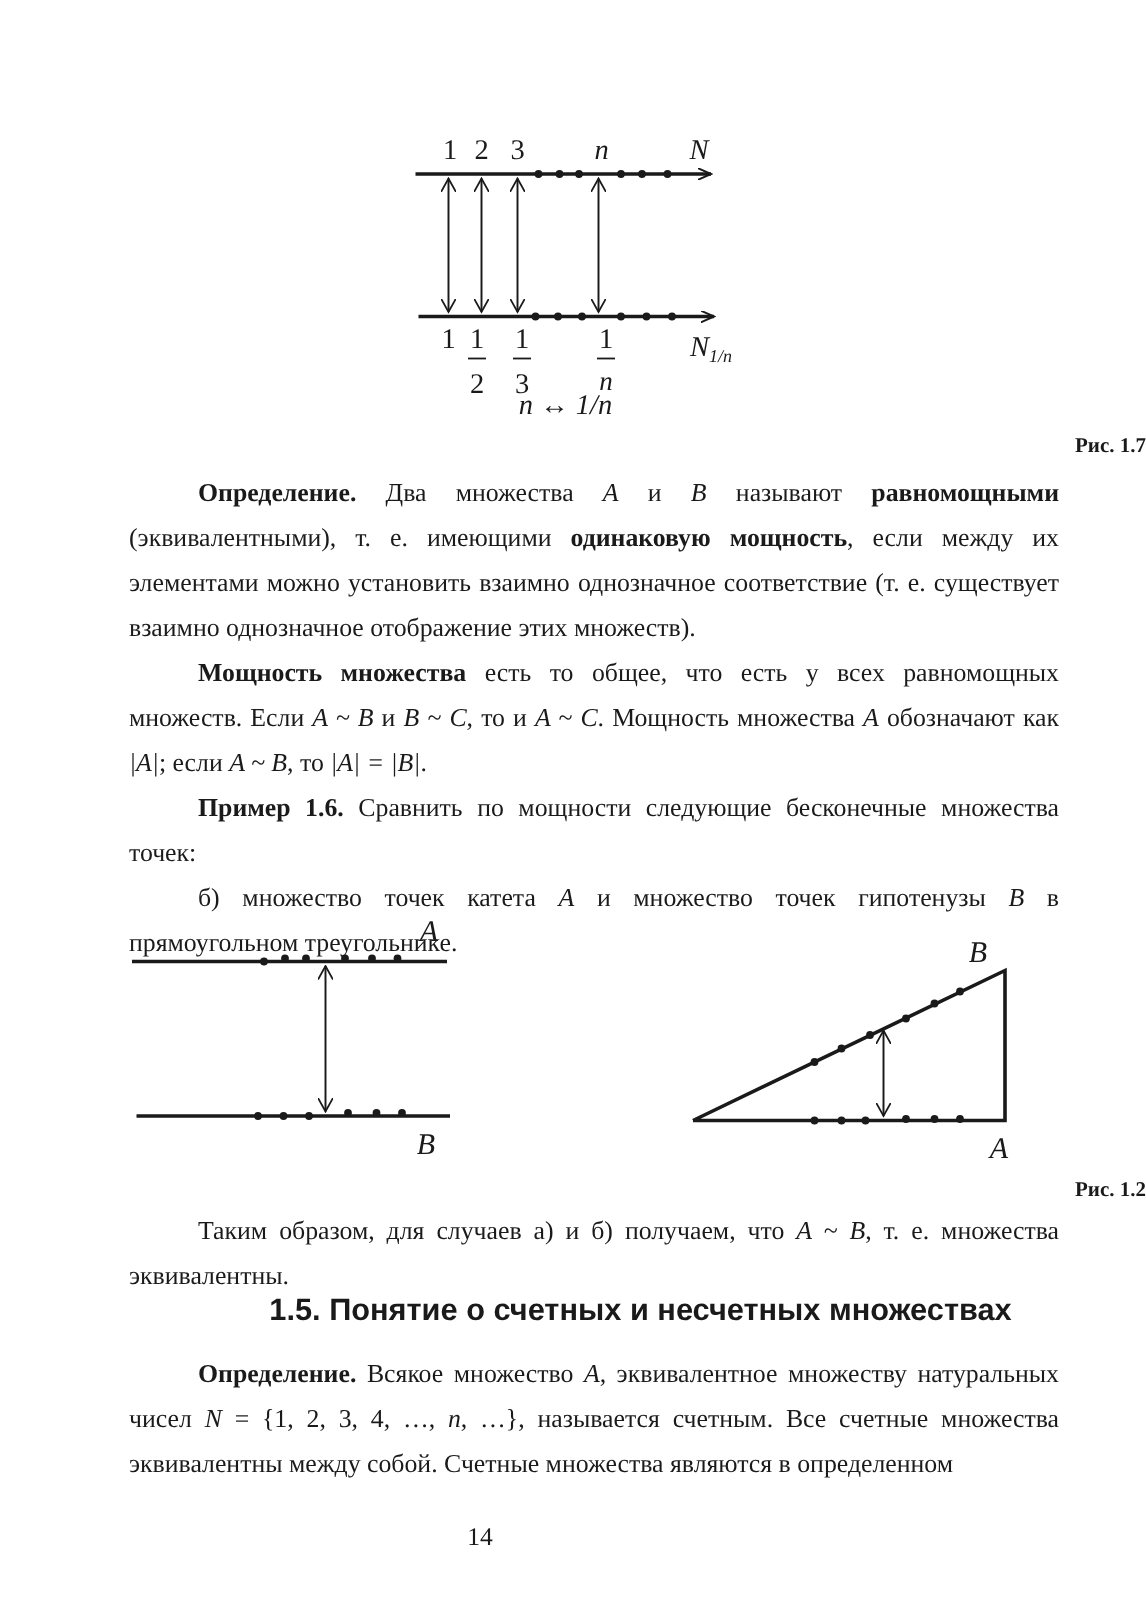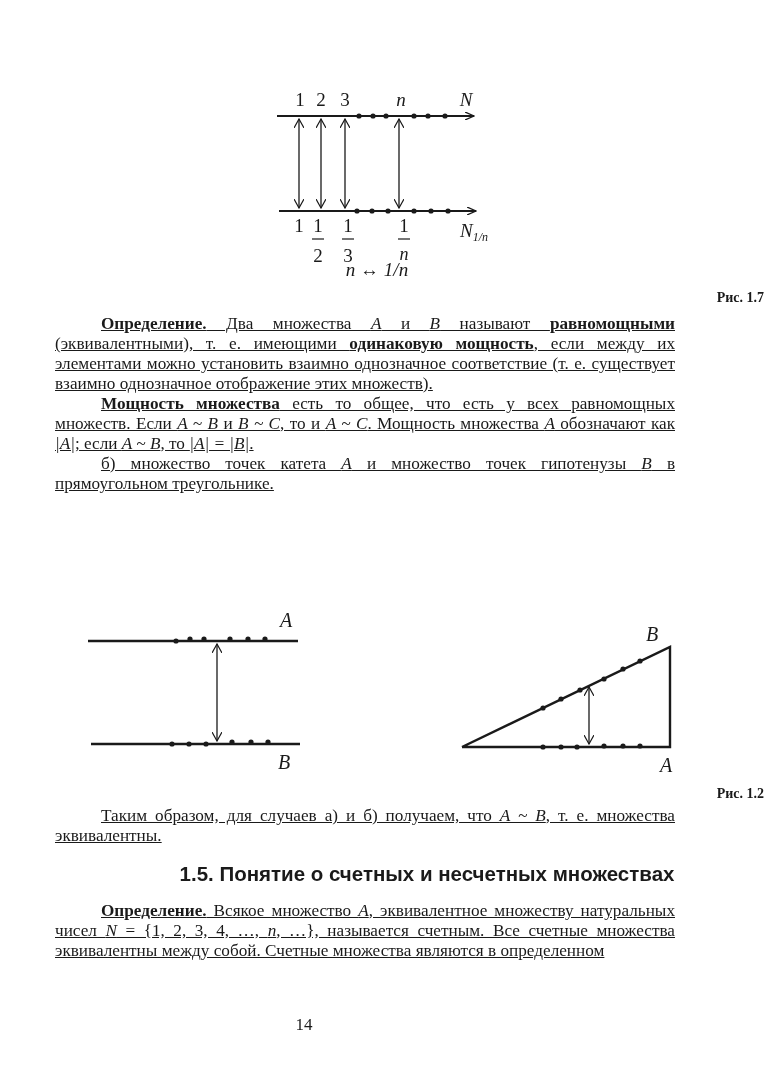--- a/index.html
+++ b/index.html
@@ -1,27 +1,27 @@
 <!DOCTYPE html>
 <html><head>
 <meta charset="utf-8">
 <style>
   html, body { margin: 0; padding: 0; background: #ffffff; }
   body { width: 764px; height: 1080px; position: relative; overflow: hidden;
          font-family: "Liberation Serif", "DejaVu Serif", serif; color: #1a1a1a; }
   .fig { position: absolute; left: 0; top: 0; }
   .caption { position: absolute; left: 0; width: 764px; text-align: right;
              font-weight: bold; font-size: 14px; }
-  .text-block { position: absolute; left: 55px; width: 620px; font-size: 17.2px; line-height: 20px; text-decoration: underline; }
+  .text-block { position: absolute; left: 86px; width: 620px; font-size: 17.2px; line-height: 30px; }
   .para { margin: 0; text-align: justify; text-indent: 46px; }
   .b { font-weight: bold; }
   .i { font-style: italic; }
   .heading { position: absolute; left: 0; width: 764px; text-align: center; top: 862px;
              font-family: "Liberation Sans", "DejaVu Sans", sans-serif; font-weight: bold; font-size: 20.5px; padding-left: 45px; }
-  .pagenum { position: absolute; left: 0; width: 608px; top: 1015px; text-align: center; font-size: 17px; }
+  .pagenum { position: absolute; left: 16px; width: 608px; top: 1015px; text-align: center; font-size: 17px; }
   svg text { font-family: "Liberation Serif", "DejaVu Serif", serif; fill: #1a1a1a; }
 </style>
 </head>
 <body>
 
 <svg class="fig" width="764" height="300" viewBox="0 0 764 300">
   <defs>
     <marker id="ah" markerWidth="10" markerHeight="8" refX="9" refY="4" orient="auto" markerUnits="userSpaceOnUse">
       <path d="M0,0 L9,4 L0,8" fill="none" stroke="#1a1a1a" stroke-width="1.3"></path>
     </marker>
@@ -73,20 +73,21 @@
   <line x1="398" y1="239" x2="410" y2="239" stroke="#1a1a1a" stroke-width="1.2"></line>
   <text x="404" y="260" font-size="18" font-style="italic" text-anchor="middle">n</text>
   <text x="460" y="237" font-size="19" font-style="italic"><tspan>N</tspan><tspan font-size="12" dy="4">1/n</tspan></text>
   <text x="377" y="276" font-size="19" font-style="italic" text-anchor="middle">n ↔ 1/n</text>
 </svg>
 <div class="caption" style="top:290px;">Рис. 1.7</div>
 
 <div class="text-block" style="top:314px;">
   <p class="para"><span class="b">Определение.</span><span> Два множества </span><span class="i">A</span><span> и </span><span class="i">B</span><span> называют </span><span class="b">равномощными</span><span> (эквивалентными), т. е. имеющими </span><span class="b">одинаковую мощность</span><span>, если между их элементами можно установить взаимно однозначное соответствие (т. е. существует взаимно однозначное отображение этих множеств).</span></p>
   <p class="para"><span class="b">Мощность множества</span><span> есть то общее, что есть у всех равномощных множеств. Если </span><span class="i">A ~ B</span><span> и </span><span class="i">B ~ C</span><span>, то и </span><span class="i">A ~ C</span><span>. Мощность множества </span><span class="i">A</span><span> обозначают как </span><span class="i">|A|</span><span>; если </span><span class="i">A ~ B</span><span>, то </span><span class="i">|A| = |B|</span><span>.</span></p>
+  <p class="para"><span class="b">Пример 1.6.</span><span> Сравнить по мощности следующие бесконечные множества точек:</span></p>
   <p class="para"><span>б) множество точек катета </span><span class="i">A</span><span> и множество точек гипотенузы </span><span class="i">B</span><span> в прямоугольном треугольнике.</span></p>
 </div>
 
 <svg class="fig" width="764" height="800" viewBox="0 0 764 800">
   <defs>
     <marker id="bh" markerWidth="10" markerHeight="10" refX="9" refY="5" orient="auto" markerUnits="userSpaceOnUse">
       <path d="M0,0 L9,5 L0,10" fill="none" stroke="#1a1a1a" stroke-width="1.2"></path>
     </marker>
     <marker id="bh0" markerWidth="10" markerHeight="10" refX="1" refY="5" orient="auto" markerUnits="userSpaceOnUse">
       <path d="M10,0 L1,5 L10,10" fill="none" stroke="#1a1a1a" stroke-width="1.2"></path>

